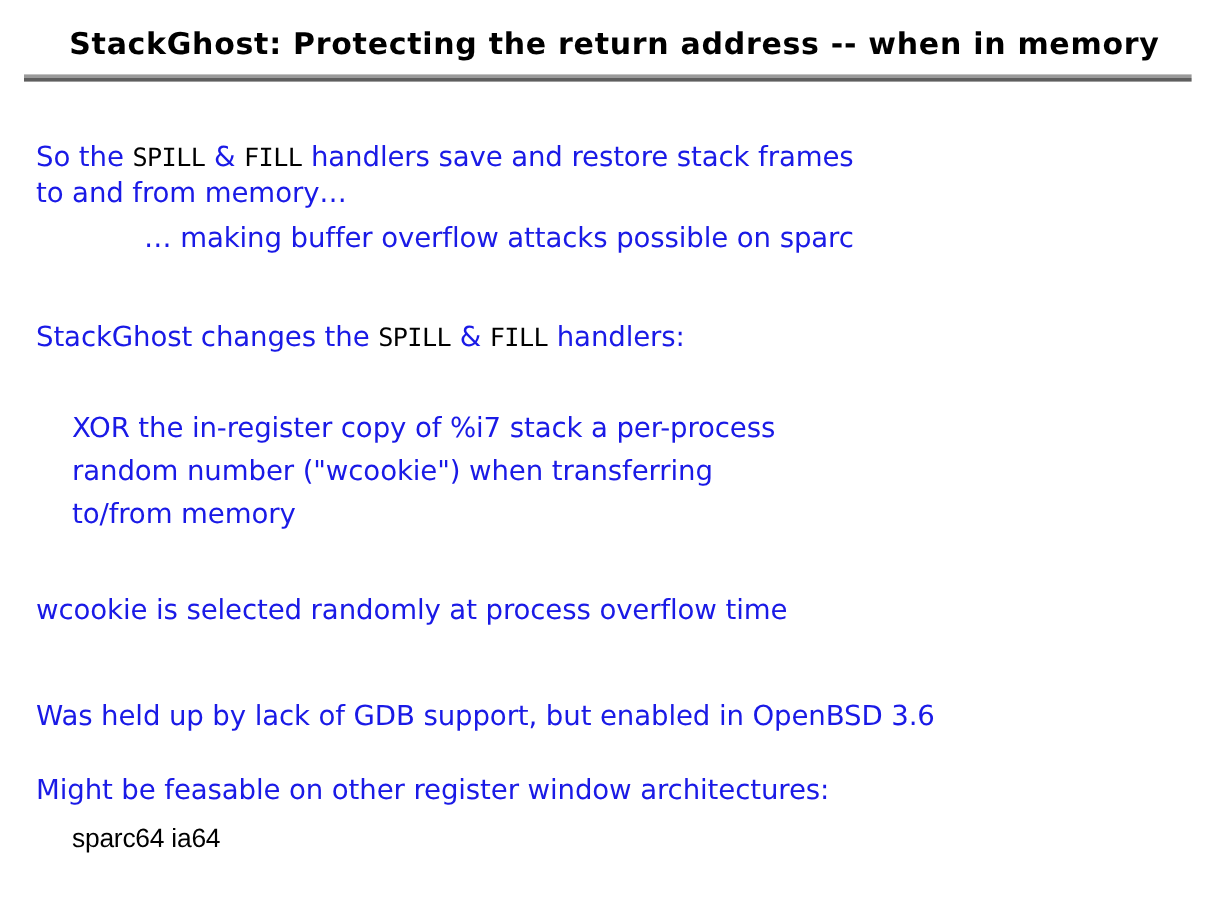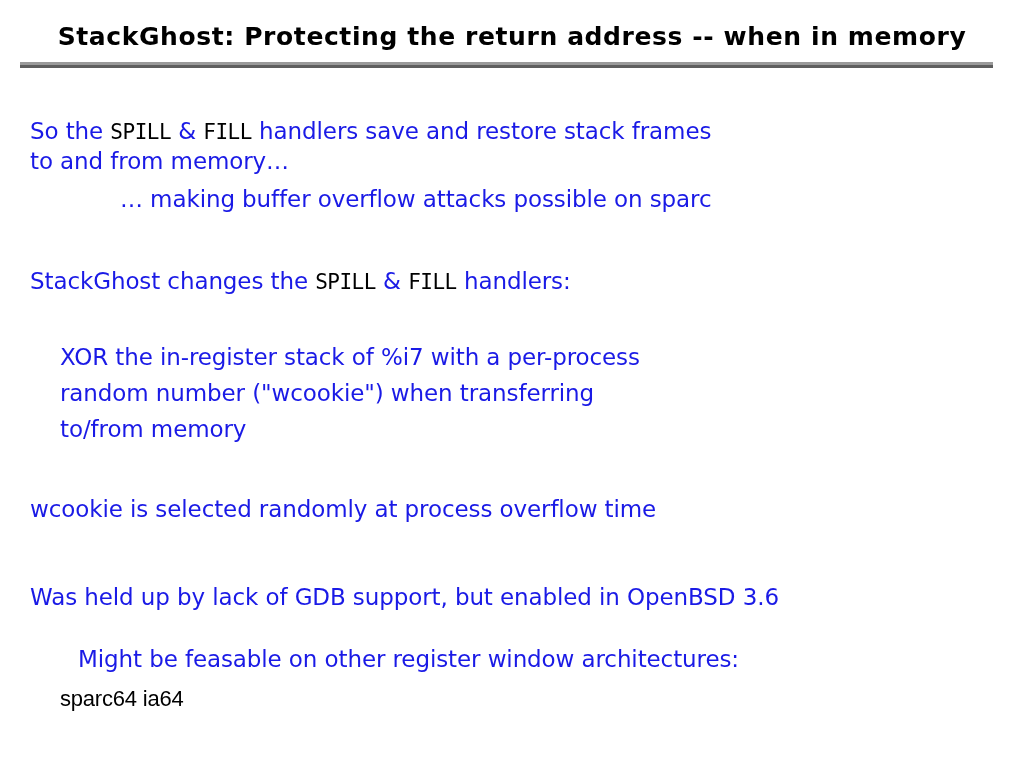--- a/index.html
+++ b/index.html
@@ -114,21 +114,21 @@
 
   .y0   { top: 0px;   }
   .y1   { top: 30px;  }
   .y2   { top: 68px;  }
   .y3   { top: 150px; }
   .y4   { top: 226px; }
   .y5   { top: 262px; }
   .y6   { top: 298px; }
   .y7   { top: 378px; }
   .y8   { top: 450px; margin-top: 16px; }
-  .y9   { top: 528px; margin-left: 48px; }
+  .y9   { top: 528px; }
   .y10  { top: 568px; }
 </style>
 </head>
 <body>
 
 <div class="slide">
 
   <div class="title-area">
     <span class="slide-title">StackGhost: Protecting the return address -- when in memory</span>
   </div>
@@ -141,21 +141,21 @@
   <div class="body-area">
 
     <div class="line col-a y1">to and from memory…</div>
 
     <div class="line col-a y0"><span>So the </span><span class="mono">SPILL</span><span class="amp"> &amp; </span><span class="mono">FILL</span><span> handlers save and restore stack frames</span></div>
 
     <div class="line col-a y3"><span>StackGhost changes the </span><span class="mono">SPILL</span><span class="amp"> &amp; </span><span class="mono">FILL</span><span> handlers:</span></div>
 
     <div class="line col-c y2">… making buffer overflow attacks possible on sparc</div>
 
-    <div class="line col-b y4">XOR the in-register stack of %i7 with a per-process</div>
+    <div class="line col-b y4">XOR the in-register copy of %i7 stack a per-process</div>
     <div class="line col-b y5">random number ("wcookie") when transferring</div>
     <div class="line col-b y6">to/from memory</div>
 
     <div class="line col-a y7">wcookie is selected randomly at process overflow time</div>
 
     <div class="line col-a y8">Was held up by lack of GDB support, but enabled in OpenBSD 3.6</div>
 
     <div class="line col-a y9">Might be feasable on other register window architectures:</div>
     <div class="line col-b y10 black-narrow">sparc64 ia64</div>
 

